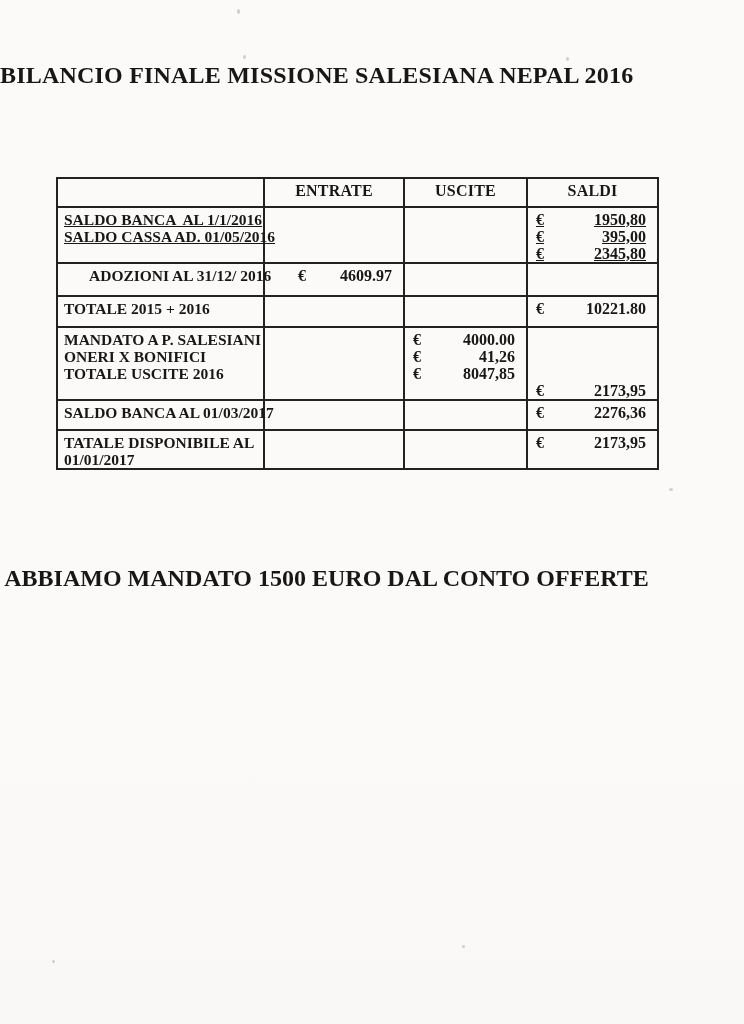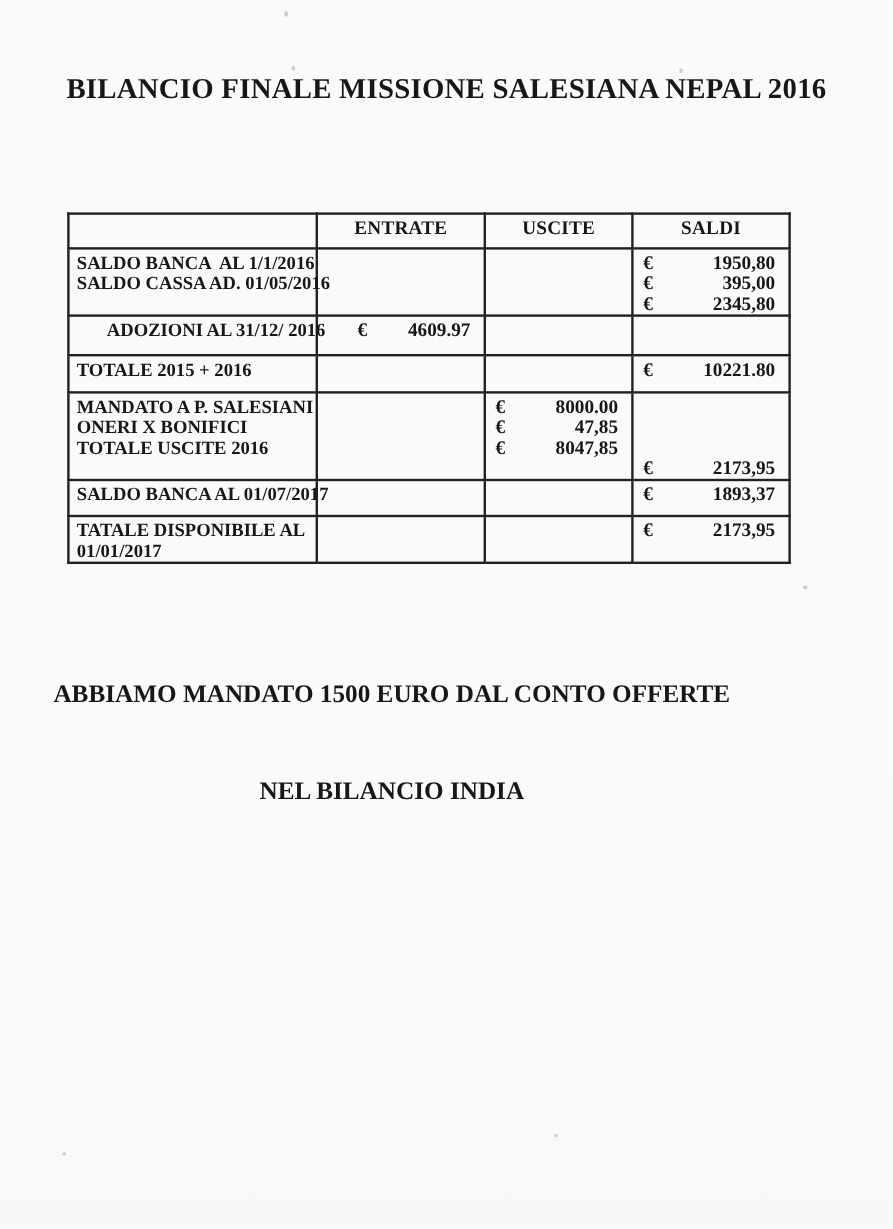--- a/index.html
+++ b/index.html
@@ -11,42 +11,41 @@
     font-family: "Liberation Serif", serif;
     font-weight: bold;
     color: #171717;
     overflow: hidden;
   }
   .title {
     position: absolute;
     top: 62px;
     left: 0;
     width: 744px;
-    text-align: center;
     font-size: 24px;
     letter-spacing: 0.2px;
     white-space: pre;
   }
   table.balance {
     position: absolute;
     left: 56px;
     top: 177px;
     width: 601px;
     border-collapse: collapse;
     table-layout: fixed;
   }
   table.balance td {
     border: 2px solid #222;
     vertical-align: top;
     padding: 0;
     font-size: 16px;
     line-height: 17px;
   }
   tr.rh  td { height: 27px; }
-  tr.r1  td { height: 49px; }
+  tr.r1  td { height: 49px; text-decoration: underline; }
   tr.r2  td { height: 31px; padding-left: 25px; }
   tr.r3  td { height: 29px; margin-top: 30px; }
   tr.r4  td { height: 64px; margin-top: 24px; }
   tr.r5  td { height: 28px; }
   tr.r6  td { height: 29px; }
   tr.r7  td { height: 34px; margin-left: 40px; }
   .cp { padding-top: 3px; }
   .hdr {
     text-align: center;
     font-size: 16px;
@@ -64,21 +63,21 @@
     padding-left: 8px;
     padding-right: 11px;
   }
   .push-bottom { padding-top: 51px; }
   .note {
     position: absolute;
     top: 511px;
     left: 0;
     width: 653px;
     text-align: center;
-    font-size: 21px;
+    font-size: 24px;
     line-height: 27px;
     white-space: pre;
   }
   .speck {
     position: absolute;
     background: #9a9a98;
     border-radius: 50%;
     opacity: 0.45;
   }
 </style>
@@ -180,55 +179,55 @@
         <div class="lbl">MANDATO A P. SALESIANI</div>
         <div class="lbl">ONERI X BONIFICI</div>
         <div class="lbl">TOTALE USCITE 2016</div>
       </div>
           </td>
       <td></td>
       <td>
             <div class="cp">
         <div class="money">
           <span>€</span>
-          <span>8000.00</span>
-        </div>
-        <div class="money">
-          <span>€</span>
-          <span>47,85</span>
+          <span>4000.00</span>
+        </div>
+        <div class="money">
+          <span>€</span>
+          <span>41,26</span>
         </div>
         <div class="money">
           <span>€</span>
           <span>8047,85</span>
         </div>
       </div>
           </td>
       <td>
             <div class="cp">
         <div class="money push-bottom">
           <span>€</span>
           <span>2173,95</span>
         </div>
       </div>
           </td>
     </tr>
 
     <tr class="r5">
       <td>
             <div class="cp">
-        <div class="lbl">SALDO BANCA AL 01/07/2017</div>
-      </div>
-          </td>
-      <td></td>
-      <td></td>
-      <td>
-            <div class="cp">
-        <div class="money">
-          <span>€</span>
-          <span>1893,37</span>
+        <div class="lbl">SALDO BANCA AL 01/03/2017</div>
+      </div>
+          </td>
+      <td></td>
+      <td></td>
+      <td>
+            <div class="cp">
+        <div class="money">
+          <span>€</span>
+          <span>2276,36</span>
         </div>
       </div>
           </td>
     </tr>
 
 
     <tr class="r7">
       <td>
             <div class="cp">
         <div class="lbl">TATALE DISPONIBILE AL</div>
@@ -244,21 +243,20 @@
           <span>2173,95</span>
         </div>
       </div>
           </td>
     </tr>
   </tbody>
     </table>
 
   <div class="note">
     <div>ABBIAMO MANDATO 1500 EURO DAL CONTO OFFERTE</div>
-    <div>NEL BILANCIO INDIA</div>
   </div>
 
   <div class="speck" style="left:237px; top:9px; width:3px; height:5px;"></div>
   <div class="speck" style="left:243px; top:55px; width:3px; height:4px;"></div>
   <div class="speck" style="left:566px; top:57px; width:3px; height:4px;"></div>
   <div class="speck" style="left:669px; top:488px; width:4px; height:3px;"></div>
   <div class="speck" style="left:52px; top:960px; width:3px; height:3px;"></div>
   <div class="speck" style="left:462px; top:945px; width:3px; height:3px;"></div>
 
 </div>

